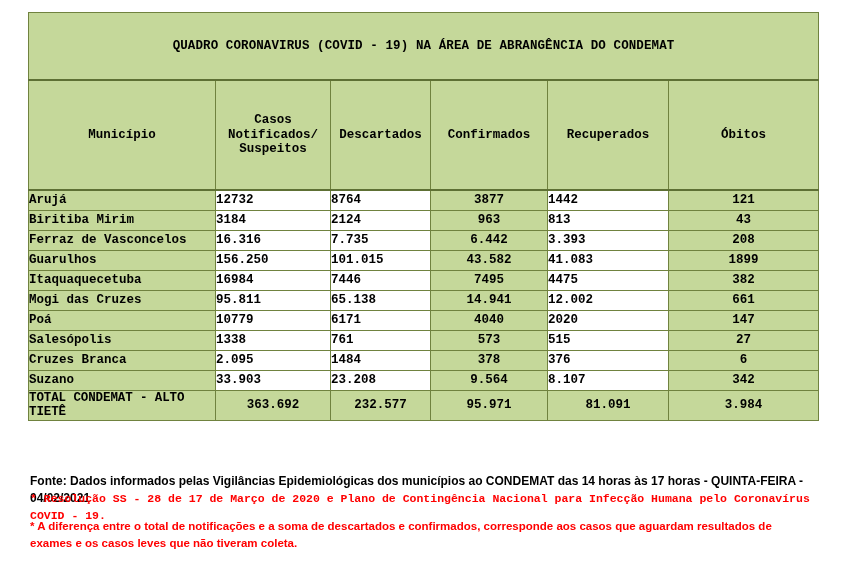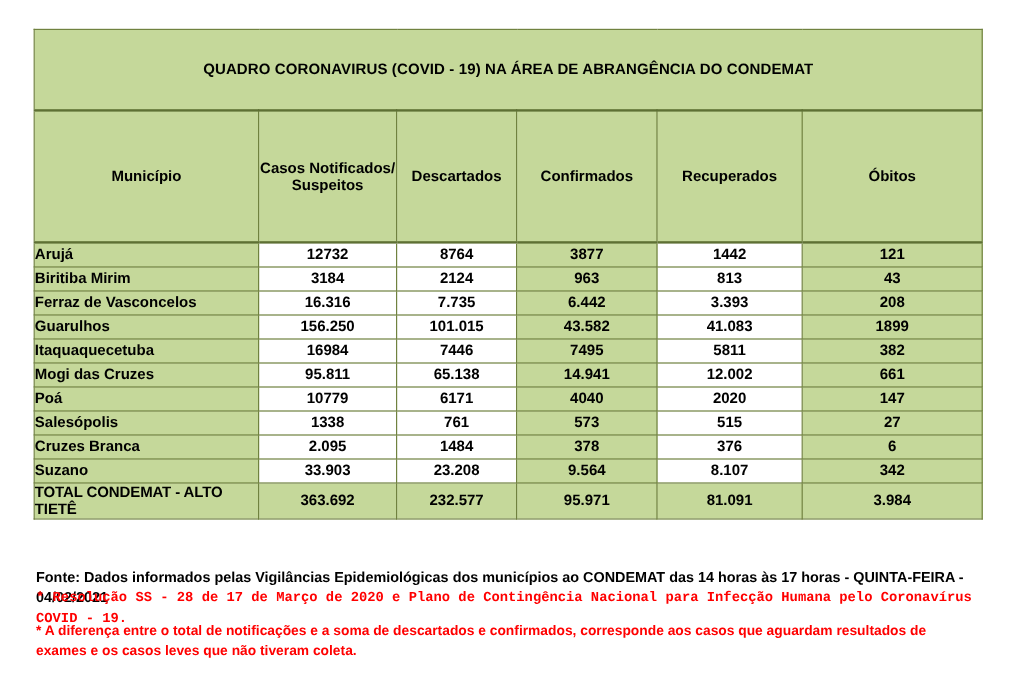--- a/index.html
+++ b/index.html
@@ -22,24 +22,25 @@
     top: 0;
     width: 841px;
     height: 562px;
     background: #ffffff;
   }
 
   
   #report-table {
     position: absolute;
     left: 28px;
-    top: 24px;
+    top: 12px;
     width: 790px;
     border-collapse: collapse;
     table-layout: fixed;
+    font-family: Liberation Mono, monospace;
   }
   #report-table td, #report-table th {
     border: 1px solid #70823f;
     padding: 0;
     margin: 0;
     font-weight: bold;
     font-size: 12.5px;
     line-height: 1.15;
   }
 
@@ -69,21 +70,21 @@
     background: #c5d89a;
     text-align: left;
     padding-left: 4px;
     font-weight: normal;
     font-size: 13px;
     height: 19px;
     border-color: #8fa05f;
   }
   .num-white {
     background: #ffffff;
-    text-align: center;
+    text-align: left;
     font-weight: normal;
     font-size: 13px;
     height: 19px;
     border-color: #808080;
   }
   .num-green {
     background: #c5d89a;
     text-align: center;
     font-weight: normal;
     font-size: 13px;
@@ -199,21 +200,21 @@
           <td class="num-white">101.015</td>
           <td class="num-green">43.582</td>
           <td class="num-white">41.083</td>
           <td class="num-green">1899</td>
         </tr>
         <tr>
           <td class="muni-cell">Itaquaquecetuba</td>
           <td class="num-white">16984</td>
           <td class="num-white">7446</td>
           <td class="num-green">7495</td>
-          <td class="num-white">5811</td>
+          <td class="num-white">4475</td>
           <td class="num-green">382</td>
         </tr>
         <tr>
           <td class="muni-cell">Mogi das Cruzes</td>
           <td class="num-white">95.811</td>
           <td class="num-white">65.138</td>
           <td class="num-green">14.941</td>
           <td class="num-white">12.002</td>
           <td class="num-green">661</td>
         </tr>

